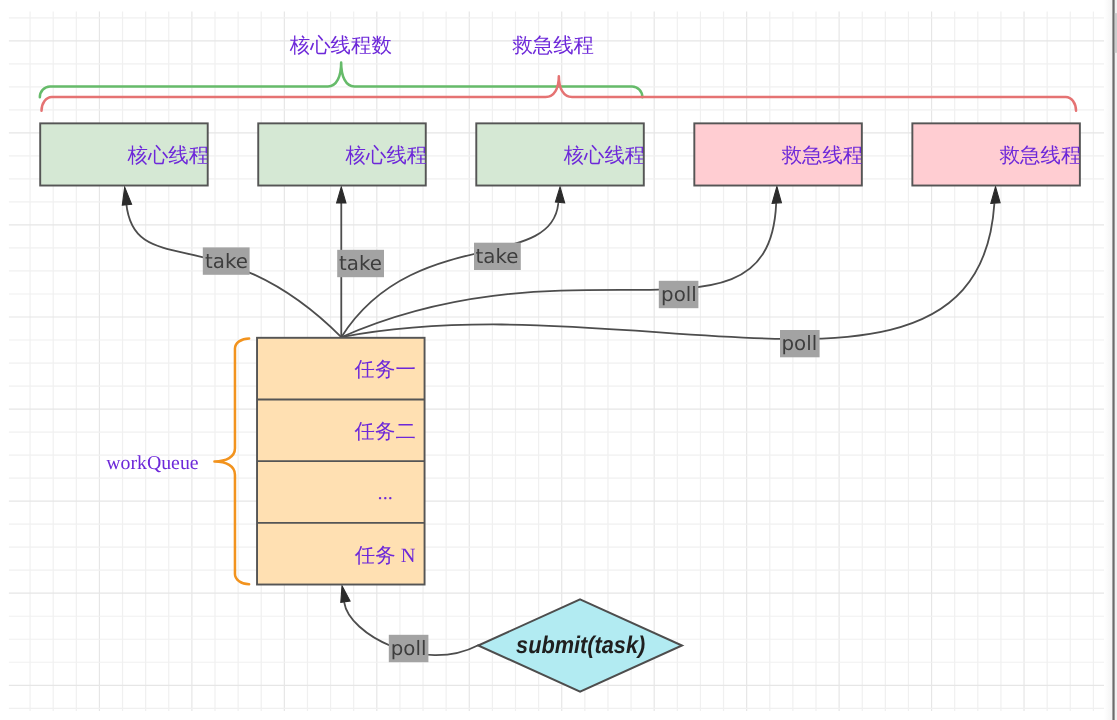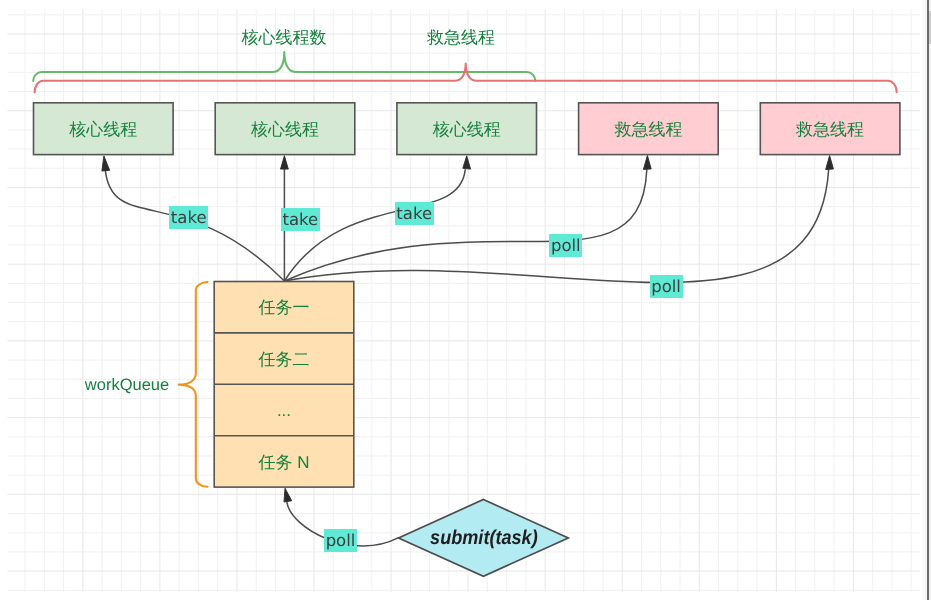--- a/index.html
+++ b/index.html
@@ -21,29 +21,29 @@
   
   .node-box{stroke-width:1.6;}
   .row-divider{stroke-width:1.6;}
   .edge-path{fill:none;stroke:#4d4d4d;stroke-width:1.5;stroke-linecap:round;}
   .arrow-head{fill:#2b2b2b;stroke:#2b2b2b;stroke-width:.9;stroke-linejoin:miter;}
   .brace{fill:none;stroke-width:2.1;stroke-linecap:round;stroke-linejoin:round;}
   .diamond{stroke-width:1.7;stroke-linejoin:miter;}
 
   
   .tx{display:flex;align-items:center;justify-content:center;text-align:center;
-      width:100%;height:100%;line-height:1.2;color:#15803d;white-space:nowrap;
-      font-family:Liberation Sans, sans-serif;}
-  .tx-cjk{font-size:17px;}
+      width:100%;height:100%;line-height:1.2;color:#6d28d9;white-space:nowrap;
+      font-family:Liberation Serif, serif;}
+  .tx-cjk{font-size:17px;margin-left:37px;}
   .tx-free{font-size:17px;}
   .tx-latin{font-size:16.5px;}
   .tx-submit{font-size:20px;font-weight:bold;font-style:italic;color:#1f1f1f;
       font-family:"Liberation Sans","DejaVu Sans",sans-serif;transform:scaleX(0.905);}
   .chip-wrap{display:flex;align-items:center;justify-content:center;width:100%;height:100%;}
-  .chip{background:#5eead4;padding:0 1.6px;white-space:nowrap;font-size:16.5px;
+  .chip{background:#a3a3a3;padding:0 1.6px;white-space:nowrap;font-size:16.5px;
       line-height:23px;color:#3d3d3d;
       font-family:"DejaVu Sans","Liberation Sans",sans-serif;margin-left:30px;}
 </style>
 </head>
 <body>
 
 <div id="canvas">
 
   <svg id="grid" xmlns="http://www.w3.org/2000/svg">
       <line x1="25.06" y1="9.5" x2="25.06" y2="592.4" stroke="#f0f0f0" stroke-width="1"></line>

